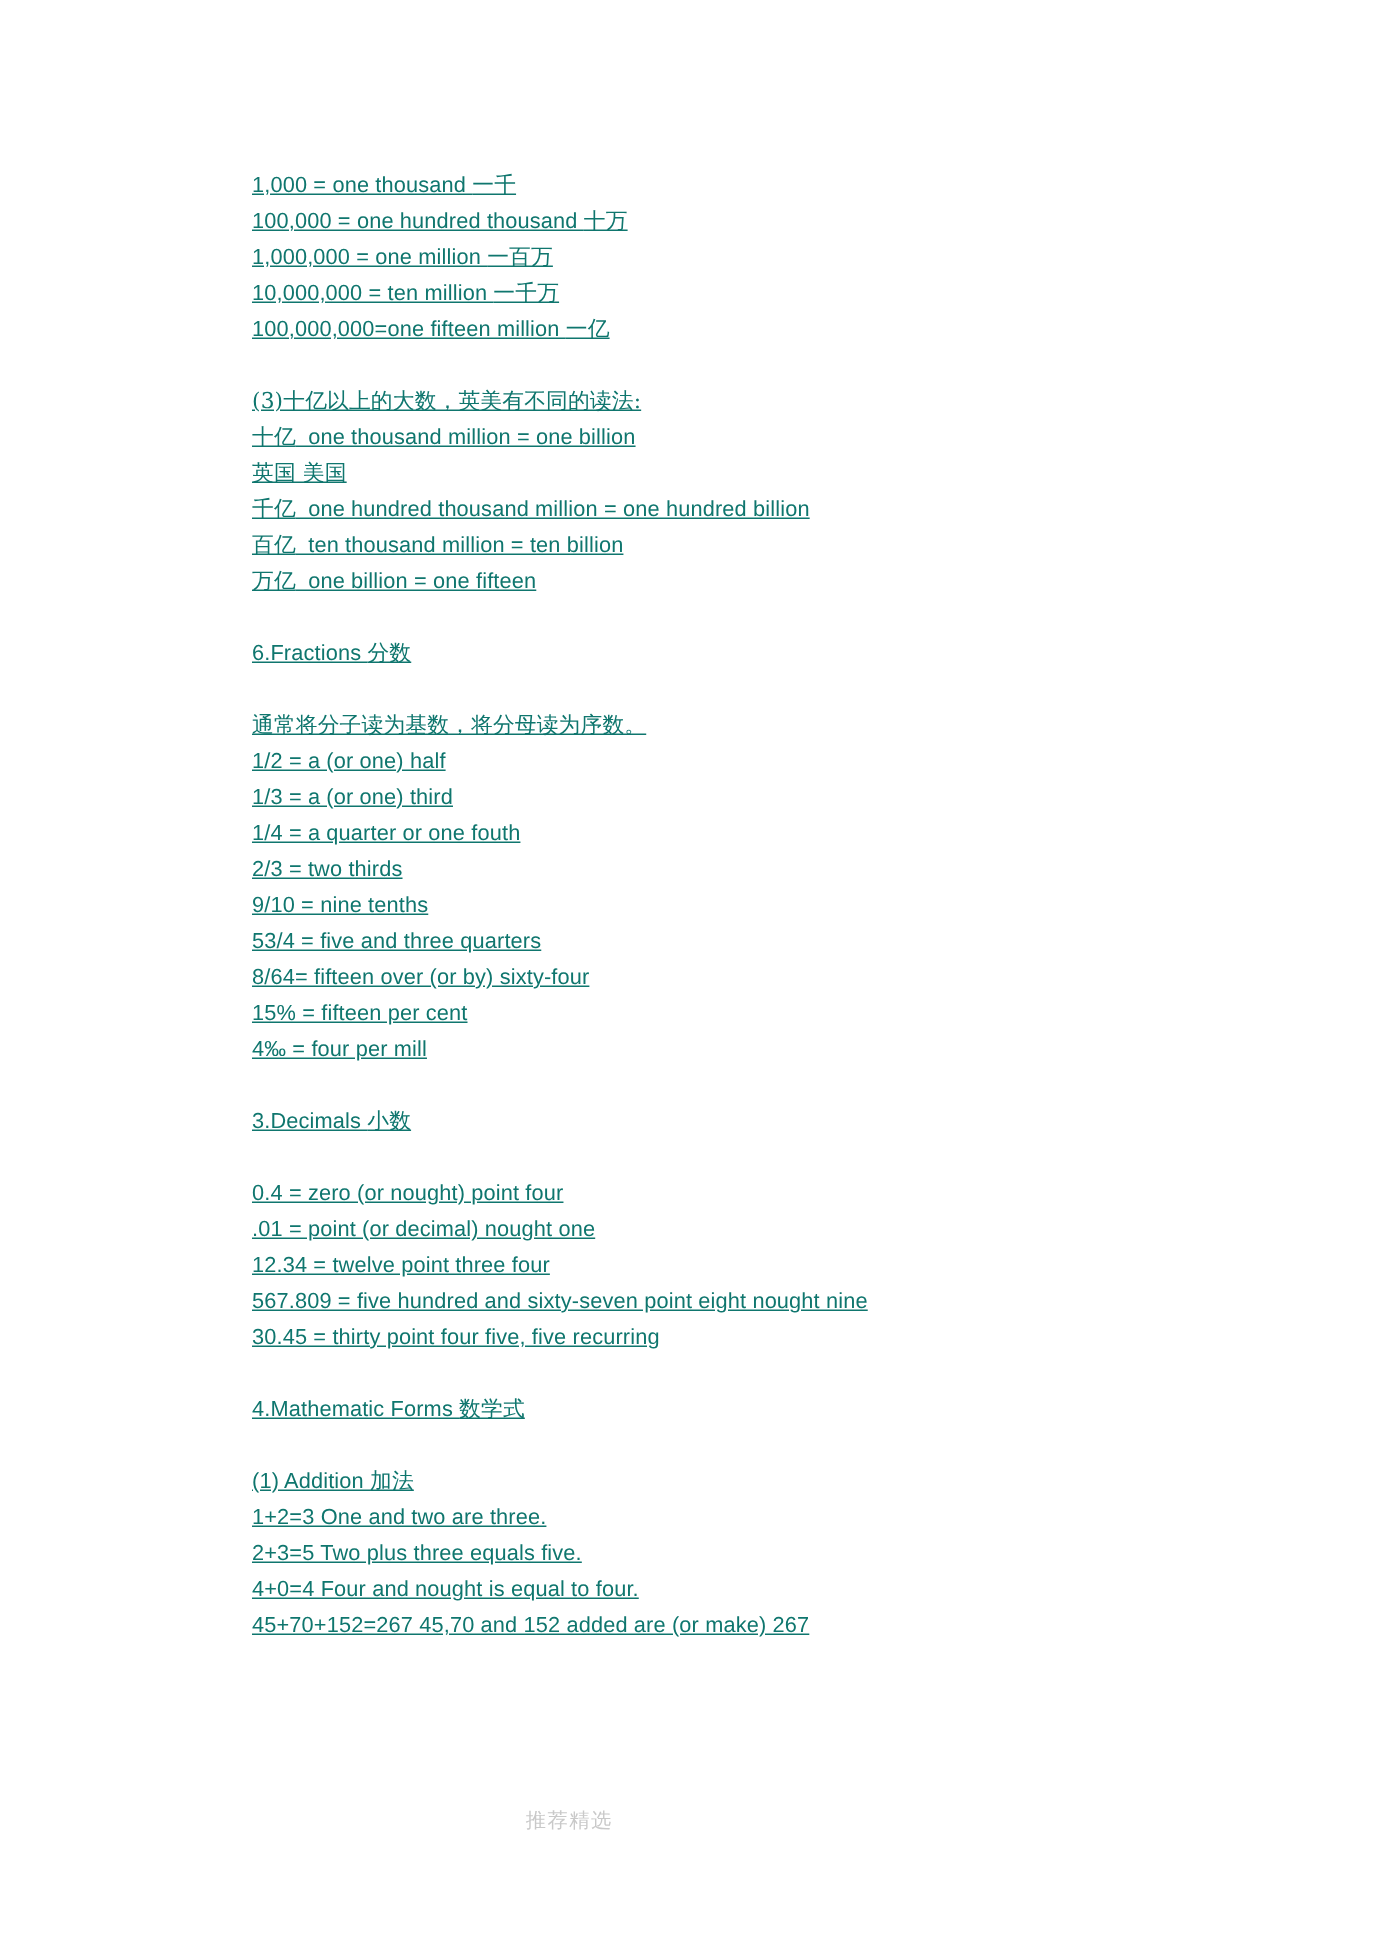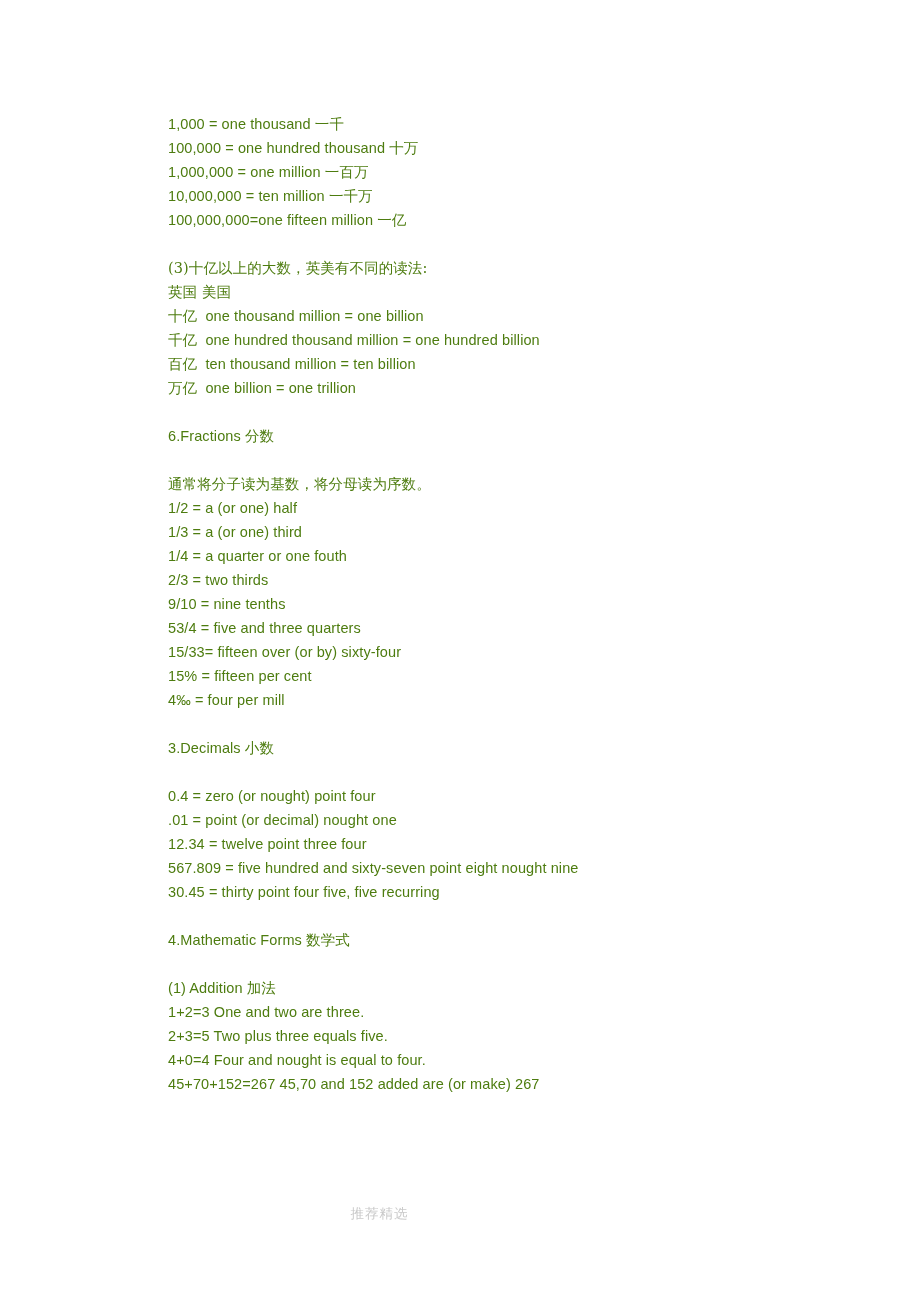--- a/index.html
+++ b/index.html
@@ -18,23 +18,24 @@
   .content {
     position: absolute;
     left: 168px;
     top: 112px;
     width: 700px;
   }
   .line {
     font-family: "Liberation Sans", sans-serif;
     font-size: 14.5px;
     line-height: 24px;
-    color: #4d7c0f;
+    color: #0f766e;
     white-space: pre;
     letter-spacing: 0.1px;
+    text-decoration: underline;
   }
   .line .cn {
     font-family: "DejaVu Serif", "Liberation Serif", serif;
     font-size: 14.5px;
   }
   .spacer {
     height: 24px;
   }
   .footer {
     position: absolute;
@@ -53,36 +54,36 @@
 
 <div class="page">
   <div class="content">
       <div class="line"><span>1,000 = one thousand </span><span class="cn">一千</span></div>
       <div class="line"><span>100,000 = one hundred thousand </span><span class="cn">十万</span></div>
       <div class="line"><span>1,000,000 = one million </span><span class="cn">一百万</span></div>
       <div class="line"><span>10,000,000 = ten million </span><span class="cn">一千万</span></div>
       <div class="line"><span>100,000,000=one fifteen million </span><span class="cn">一亿</span></div>
       <div class="spacer"></div>
       <div class="line"><span class="cn">(3)十亿以上的大数，英美有不同的读法:</span></div>
+      <div class="line"><span class="cn">十亿</span><span>  one thousand million = one billion</span></div>
       <div class="line"><span class="cn">英国 美国</span></div>
-      <div class="line"><span class="cn">十亿</span><span>  one thousand million = one billion</span></div>
       <div class="line"><span class="cn">千亿</span><span>  one hundred thousand million = one hundred billion</span></div>
       <div class="line"><span class="cn">百亿</span><span>  ten thousand million = ten billion</span></div>
-      <div class="line"><span class="cn">万亿</span><span>  one billion = one trillion</span></div>
+      <div class="line"><span class="cn">万亿</span><span>  one billion = one fifteen</span></div>
       <div class="spacer"></div>
       <div class="line"><span>6.Fractions </span><span class="cn">分数</span></div>
       <div class="spacer"></div>
       <div class="line"><span class="cn">通常将分子读为基数，将分母读为序数。</span></div>
       <div class="line"><span>1/2 = a (or one) half</span></div>
       <div class="line"><span>1/3 = a (or one) third</span></div>
       <div class="line"><span>1/4 = a quarter or one fouth</span></div>
       <div class="line"><span>2/3 = two thirds</span></div>
       <div class="line"><span>9/10 = nine tenths</span></div>
       <div class="line"><span>53/4 = five and three quarters</span></div>
-      <div class="line"><span>15/33= fifteen over (or by) sixty-four</span></div>
+      <div class="line"><span>8/64= fifteen over (or by) sixty-four</span></div>
       <div class="line"><span>15% = fifteen per cent</span></div>
       <div class="line"><span>4‰ = four per mill</span></div>
       <div class="spacer"></div>
       <div class="line"><span>3.Decimals </span><span class="cn">小数</span></div>
       <div class="spacer"></div>
       <div class="line"><span>0.4 = zero (or nought) point four</span></div>
       <div class="line"><span>.01 = point (or decimal) nought one</span></div>
       <div class="line"><span>12.34 = twelve point three four</span></div>
       <div class="line"><span>567.809 = five hundred and sixty-seven point eight nought nine</span></div>
       <div class="line"><span>30.45 = thirty point four five, five recurring</span></div>

